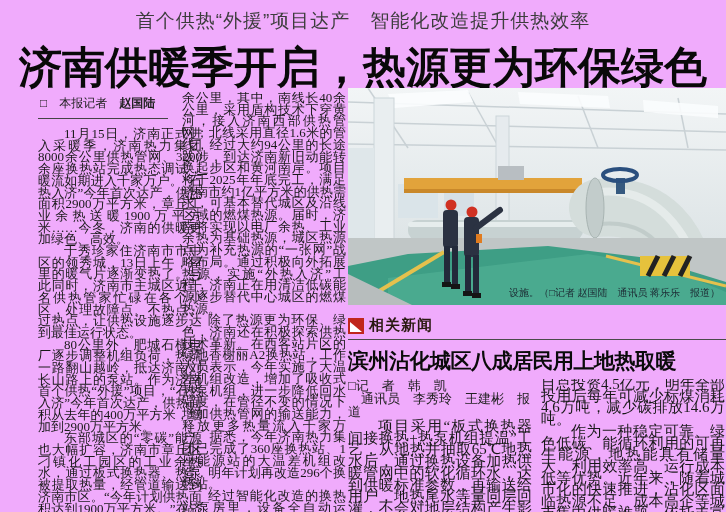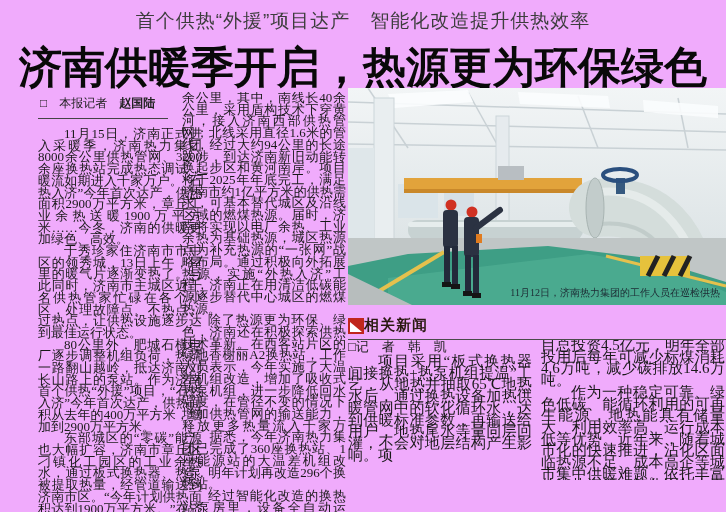--- a/index.html
+++ b/index.html
@@ -24,21 +24,21 @@
   .ind{text-indent:2em;}
   .noind{text-indent:0;}
   
   .rightzone{position:absolute;top:88px;left:348px;width:378px;height:424px;}
   .photo{position:relative;width:378px;height:217px;overflow:hidden;background:#dfe6e8;}
   .photo svg{display:block;}
   .caption{position:absolute;right:6px;bottom:6px;text-align:right;
            font-size:10px;line-height:13px;color:#1c2a33;}
   
   .related{position:absolute;top:228px;left:0;width:378px;height:196px;}
-  .rel-header{display:flex;align-items:center;border-bottom:1px solid #4a4a4a;
+  .rel-header{display:flex;align-items:center;gap:5px;border-bottom:1px solid #4a4a4a;
               padding-bottom:4px;}
   .rel-icon{width:16px;height:16px;background:#c0261c;position:relative;flex:0 0 16px;}
   .rel-icon:after{content:"";position:absolute;left:2px;bottom:2px;width:0;height:0;
                   border-left:12px solid #ffffff;border-top:10px solid transparent;}
   .rel-label{font-family:"Liberation Sans",sans-serif;font-weight:700;font-size:15px;
              color:#2b1a12;letter-spacing:1px;}
   .rel-headline{margin:7px 0 4px 0;font-family:"Liberation Serif",serif;font-weight:700;
                 font-size:21px;color:#0b0b0b;letter-spacing:-0.5px;white-space:nowrap;}
   .rel-cols{position:relative;height:140px;overflow:hidden;}
   .rcol{position:absolute;top:0;width:184px;height:140px;overflow:hidden;}
@@ -163,33 +163,35 @@
           <rect x="116" y="129" width="15" height="40" rx="4" fill="#2b3242"></rect>
           <line x1="128" y1="140" x2="152" y2="122" stroke="#2b3242" stroke-width="6" stroke-linecap="round"></line>
           <rect x="117" y="167" width="6" height="38" fill="#232a3a"></rect>
           <rect x="125" y="167" width="6" height="40" fill="#232a3a"></rect>
           <rect x="115" y="203" width="9" height="5" fill="#151515"></rect>
           <rect x="124" y="205" width="9" height="5" fill="#151515"></rect>
           <rect x="128" y="146" width="6" height="9" fill="#e07b1f"></rect>
         </g>
       </svg>
       <div class="caption">
-        <div>11月12日，济南热力集团的工作人员在巡检供热</div>
+        <div>设施。（□记者 赵国陆　通讯员 蒋乐乐　报道）</div>
       </div>
     </div>
 
     <div class="related">
       <div class="rel-header">
         <span class="rel-icon"></span>
         <span class="rel-label">相关新闻</span>
       </div>
+      <h2 class="rel-headline">滨州沾化城区八成居民用上地热取暖</h2>
       <div class="rel-cols">
         <div class="rcol rcol1">
           <div class="rel-byline">
             <div>□记　者　韩　凯</div>
+            <div>　通讯员　李秀玲　王建彬　报道</div>
           </div>
           <div>
 
               <p class="rpara ind">项目采用“板式换热器间接换热+热泵机组提温”工艺，从地热井抽取65℃地热水后，通过换热设备加热供暖管网中的软化循环水，达到供暖标准参数，再输送给用户，地热尾水等量同层回灌，不会对地层结构产生影响。项</p>
             </div>
         </div>
         <div class="rcol rcol2">
           <div>
 
           <p class="rpara noind">目总投资4.5亿元，明年全部投用后每年可减少标煤消耗4.6万吨，减少碳排放14.6万吨。</p>

